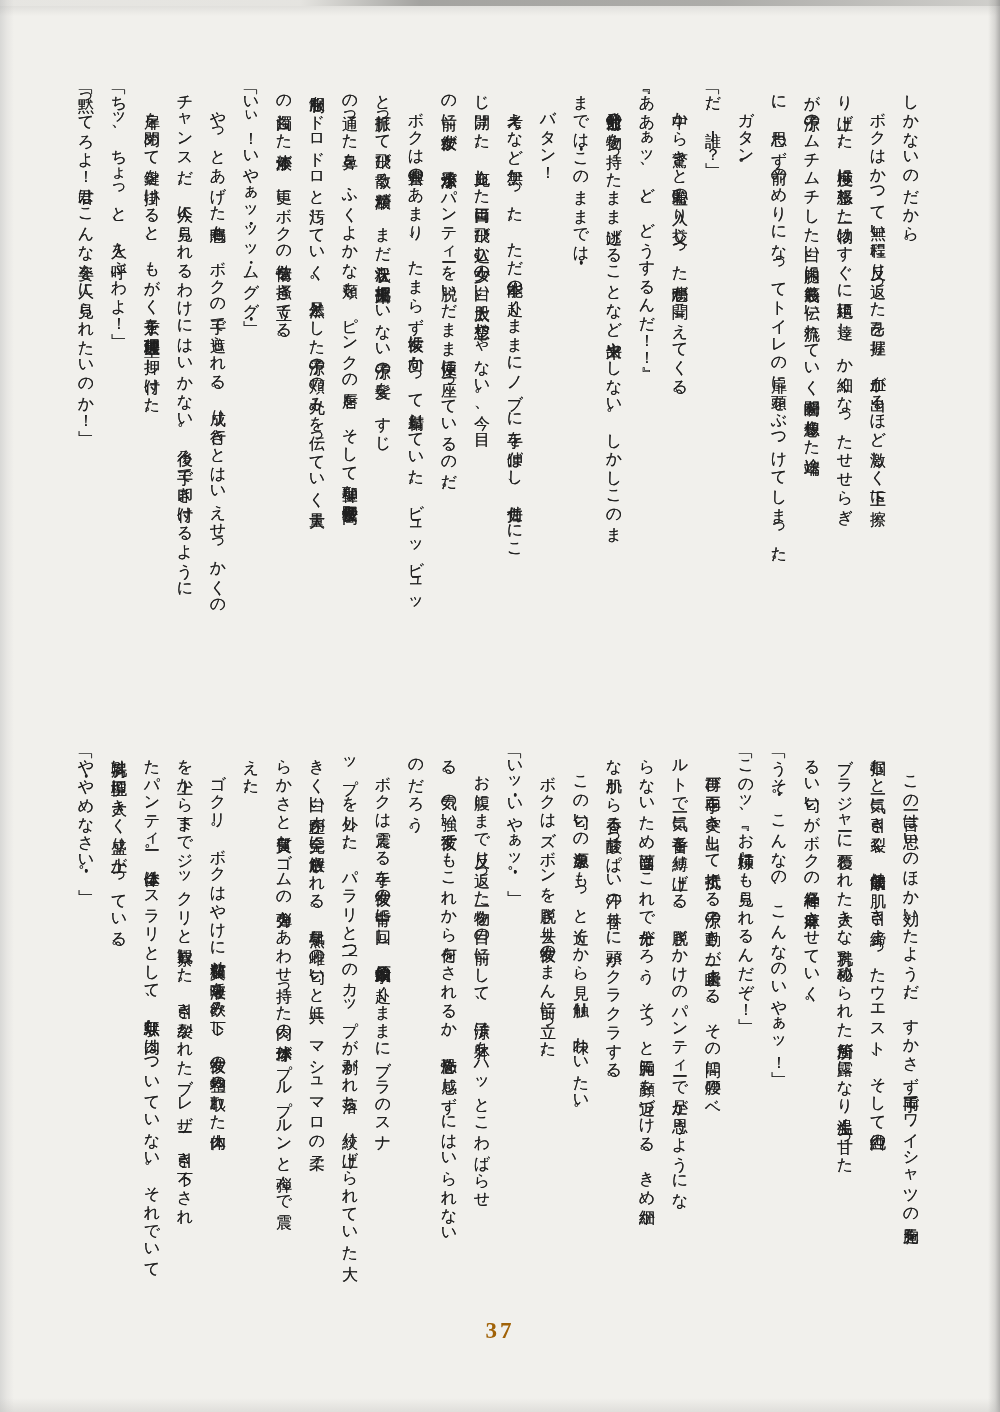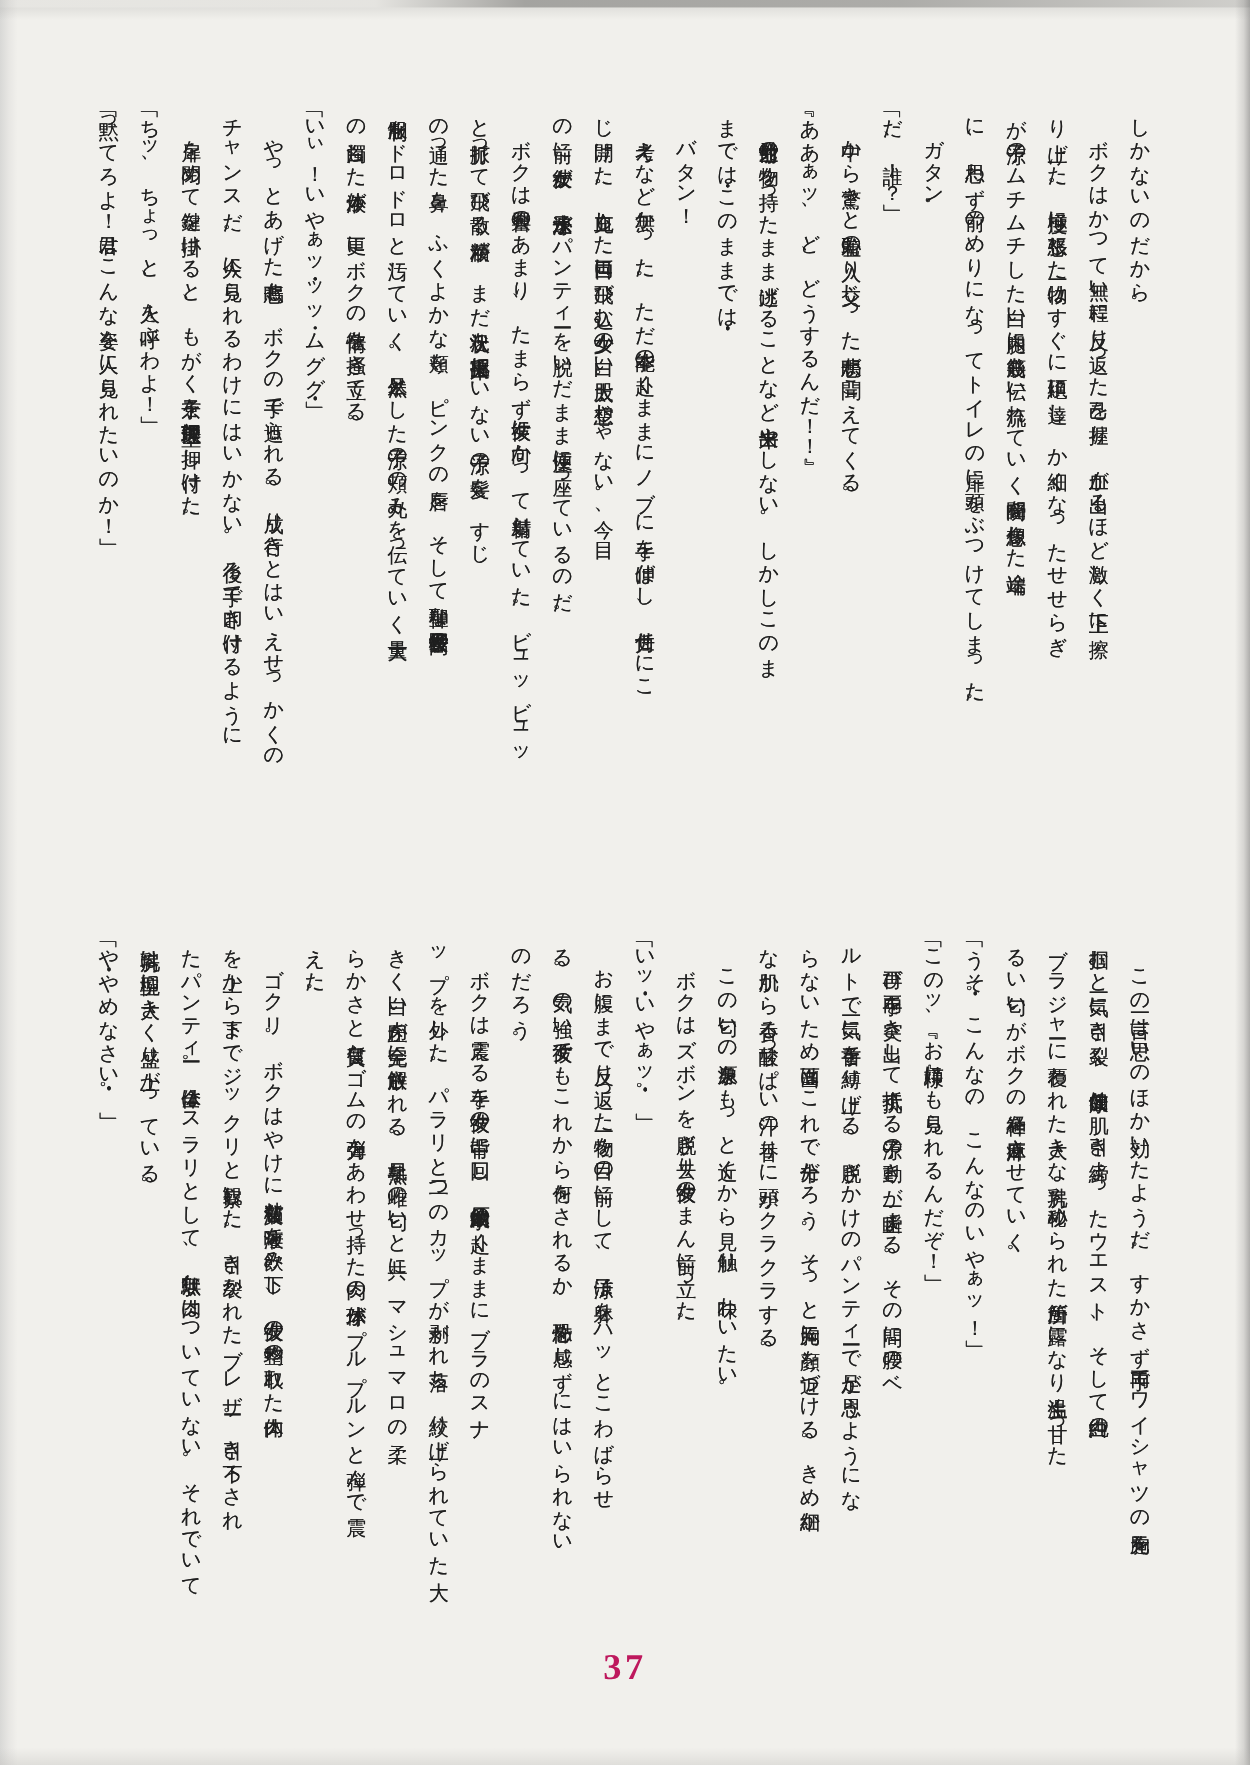--- a/index.html
+++ b/index.html
@@ -56,24 +56,24 @@
   }
   .block-top { top: 84px; right: 72px; }
   .block-bottom { top: 748px; right: 72px; }
   .text-block p.col { margin: 0; padding: 0; }
   .page-number {
     position: absolute;
     top: 1318px;
     left: 462px;
     width: 76px;
     text-align: center;
-    font-size: 29px;
+    font-size: 23px;
     font-weight: bold;
     letter-spacing: 3px;
-    color: #be185d;
+    color: #a16207;
     font-family: "Liberation Serif", "DejaVu Serif", serif;
   }
 </style>
 </head>
 <body>
 
 <div class="page">
   <div class="edge edge-left"></div>
   <div class="edge edge-right"></div>
   <div class="edge edge-top"></div>

